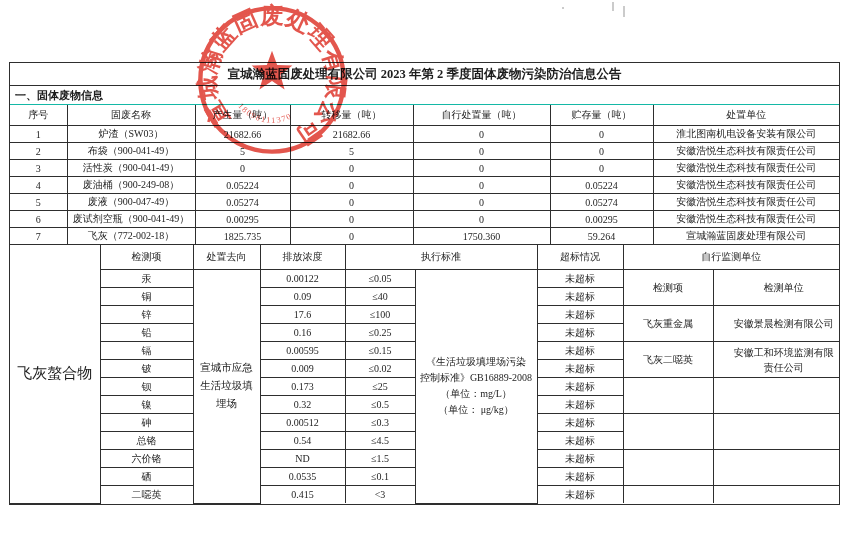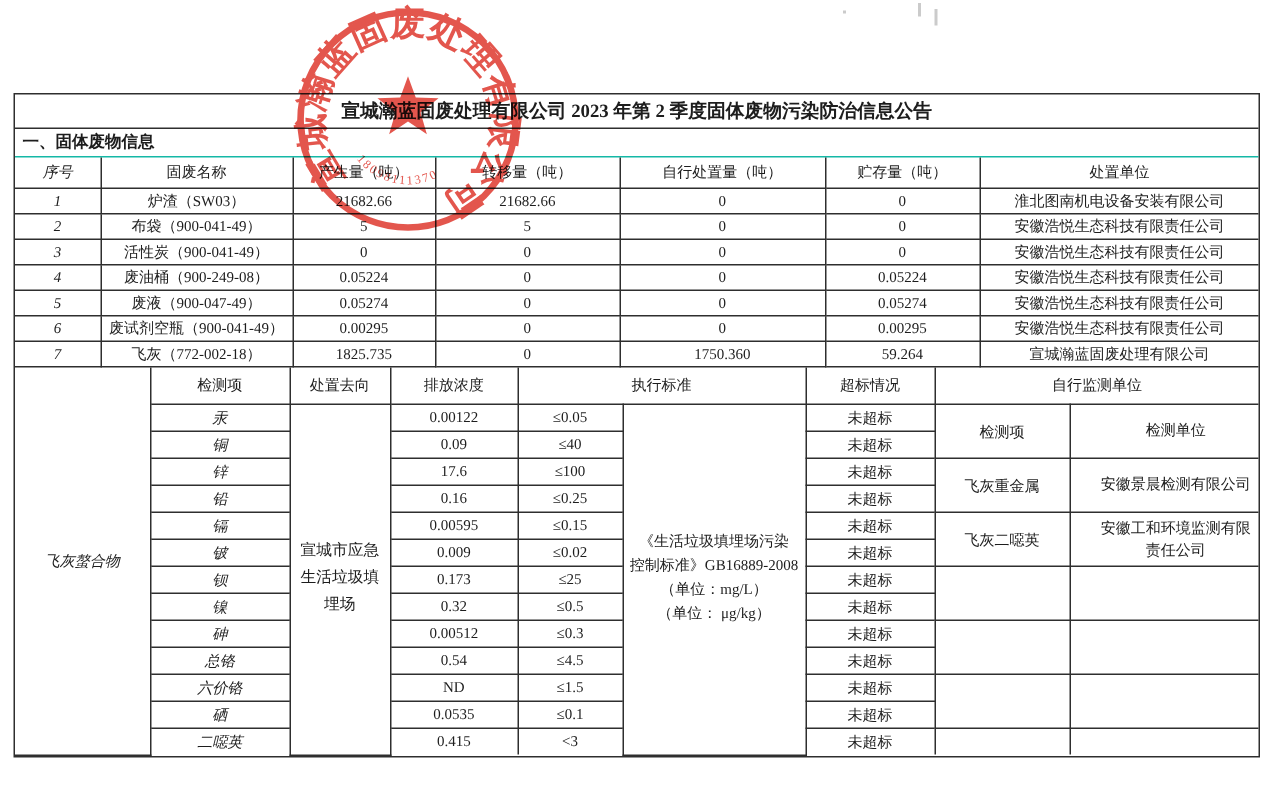--- a/index.html
+++ b/index.html
@@ -17,32 +17,32 @@
   }
   .sec-head{
     height:18px;line-height:18px;font-weight:bold;font-size:11px;padding-left:5px;
     border-bottom:1px solid #14b8a6;
   }
   table{border-collapse:collapse;width:100%;table-layout:fixed;}
   td{
     border:1px solid #2e2e2e;font-size:10px;text-align:center;vertical-align:middle;
     padding:0 2px;overflow:hidden;
   }
-  td:first-child{border-left:none;font-style:italic;}
+  td:first-child{border-left:none;}
   td:last-child{border-right:none;margin-left:32px;}
   tr:first-child td{border-top:none;}
   .t1 .h td{height:20px;font-size:10px;}
   .t1 .r td{height:16px;}
   .t2 .h td{height:24px;}
   .t2 td{height:17px;}
   .t2 tr:last-child td{border-bottom:none;}
   .pre{white-space:pre-line;}
   .std-cell{font-size:10px;line-height:1.6;}
   .dest-cell{font-size:10.5px;line-height:1.75;}
-  .label-cell{font-size:10px;}
+  .label-cell{font-size:15px;}
   .unit-cell{line-height:1.5;padding-left:17px;}
   .stamp{
     position:absolute;left:194px;top:2px;width:156px;height:156px;
     color:#de382e;opacity:.85;mix-blend-mode:multiply;z-index:5;pointer-events:none;
   }
   .mark{position:absolute;background:#a0a0a0;opacity:.55;}
   .mark.m1{left:612px;top:2px;width:2px;height:9px;}
   .mark.m2{left:623px;top:6px;width:2px;height:11px;}
   .mark.m3{left:562px;top:7px;width:2px;height:2px;}
 </style>

